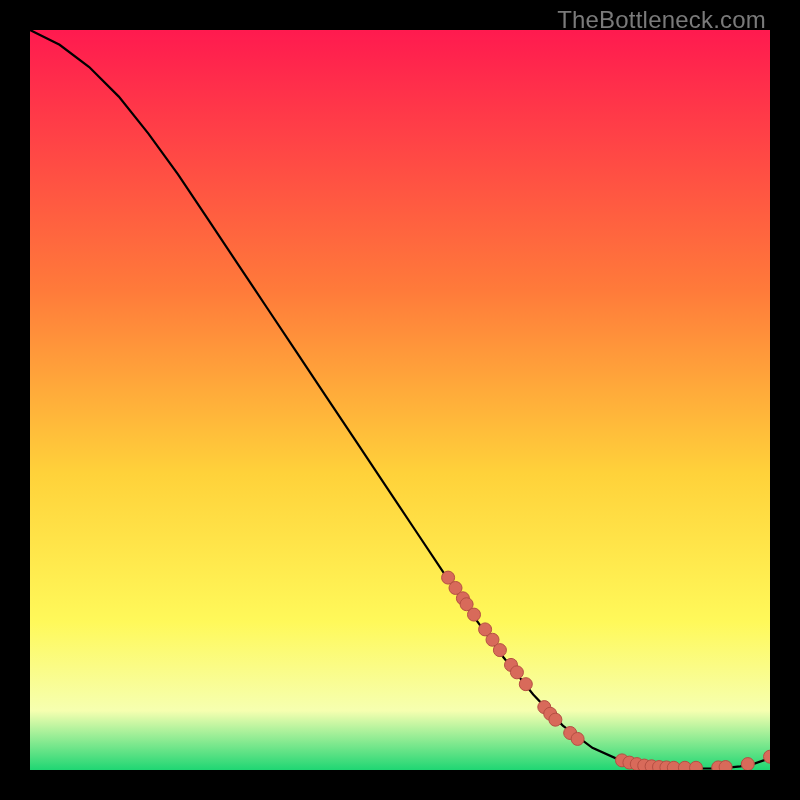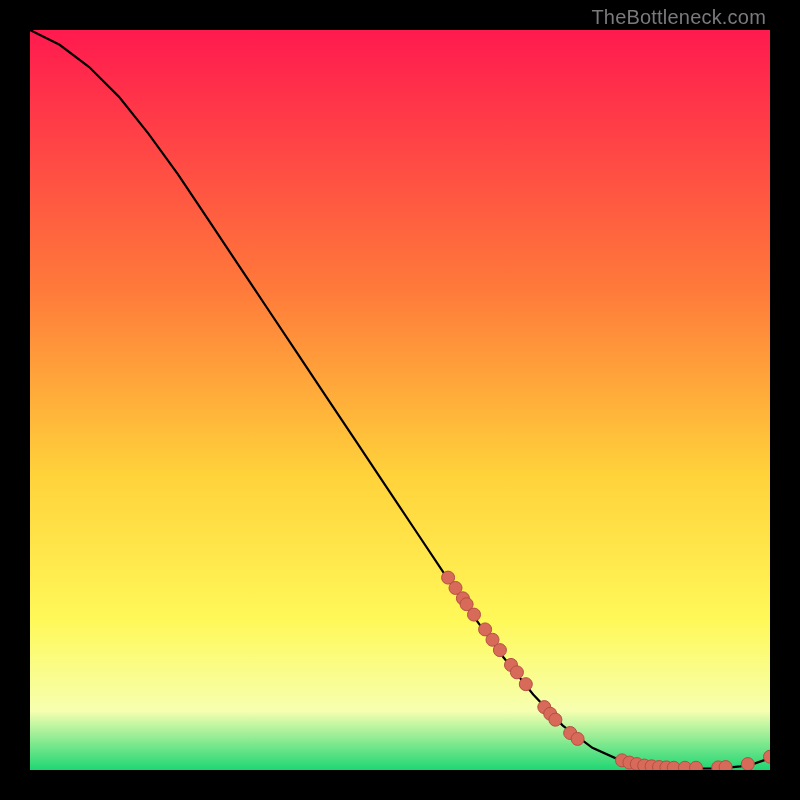--- a/index.html
+++ b/index.html
@@ -36,21 +36,21 @@
     left: 0;
     top: 0;
     width: 100%;
     height: 100%;
   }
   .watermark {
     position: absolute;
     top: 6px;
     right: 34px;
     color: #7a7a7a;
-    font-size: 20px;
+    font-size: 24px;
     font-weight: 500;
     letter-spacing: 0.2px;
   }
 </style>
 </head>
 <body>
 
 <div class="outer">
   <div class="plot">
     <svg class="gradient" viewBox="0 0 740 740" preserveAspectRatio="none">

